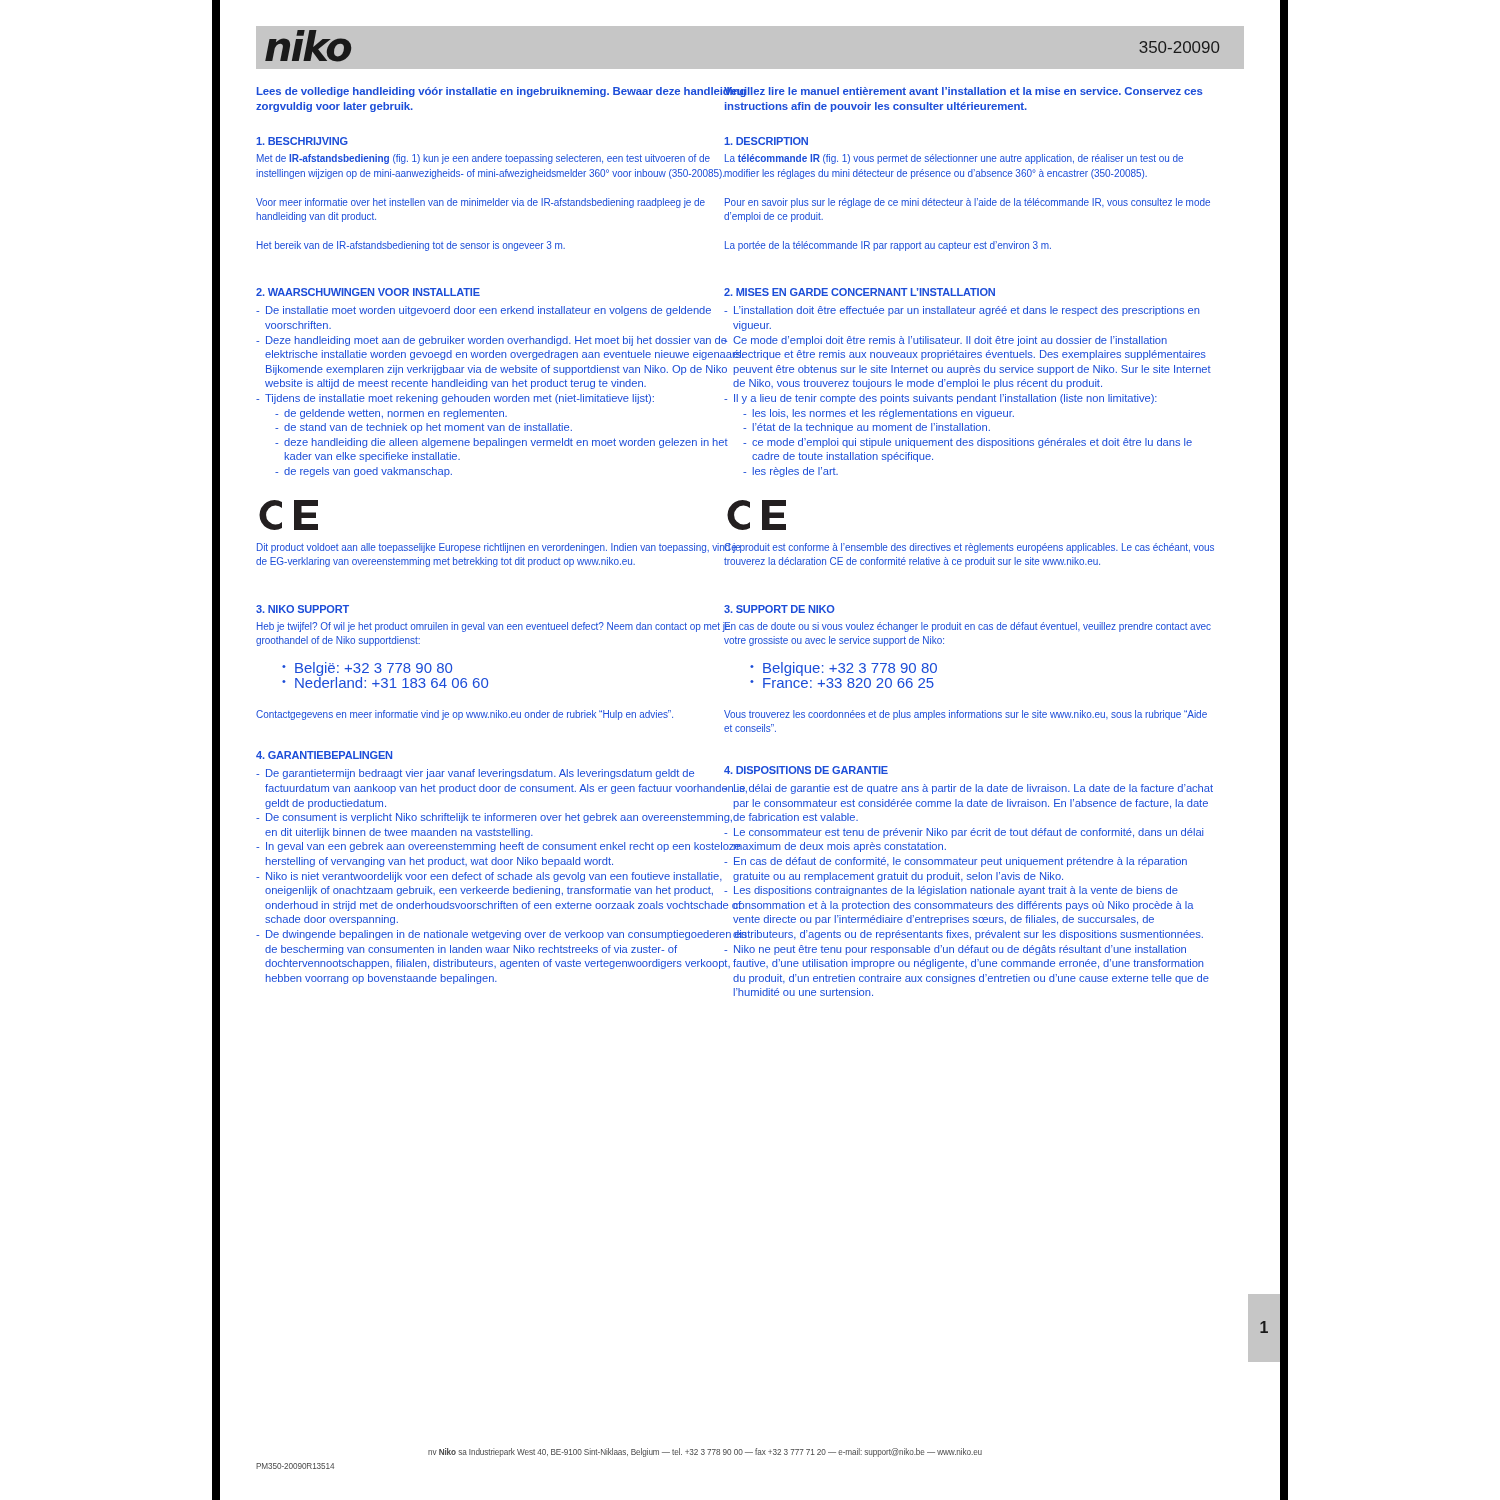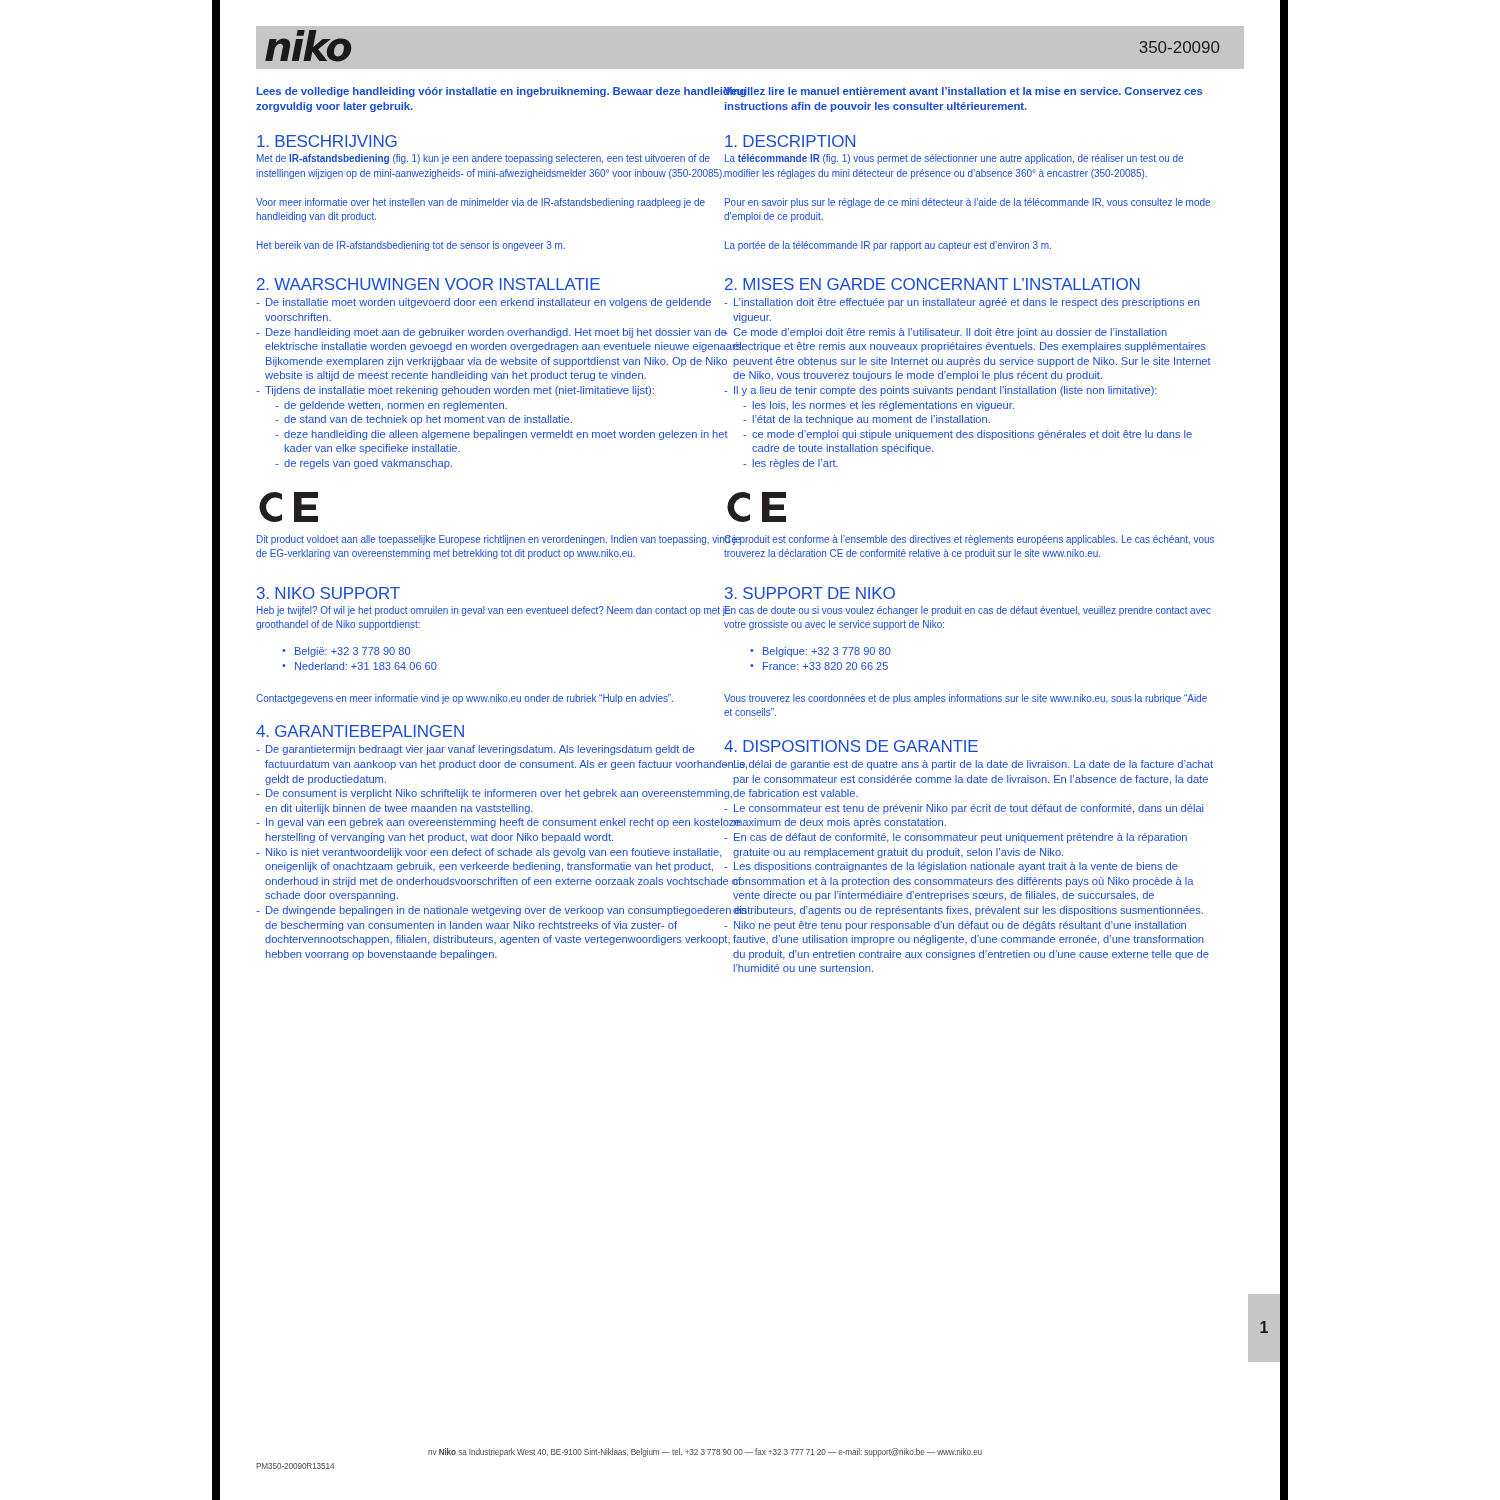--- a/index.html
+++ b/index.html
@@ -77,24 +77,24 @@
   .col-right { left: 724px; }
 
   .intro {
     font-size: 11.4px;
     font-weight: bold;
     line-height: 15.2px;
     margin: 0 0 19px 0;
     letter-spacing: -0.1px;
   }
   h2 {
-    font-size: 17px;
-    font-weight: normal;
+    font-size: 11px;
+    font-weight: bold;
     line-height: 17px;
-    margin: 0 0 2px 0;
+    margin: 8px 0 2px 0;
     letter-spacing: -0.2px;
   }
   p.body {
     font-size: 10px;
     line-height: 14.6px;
     margin: 0 0 14px 0;
     letter-spacing: -0.05px;
   }
   p.body.tight { margin-bottom: 0; }
 
@@ -119,21 +119,21 @@
   }
   ul.dashlist ul.dashlist {
     padding-left: 10px;
     margin: 0;
   }
 
   ul.bullets {
     list-style: none;
     margin: 11px 0 0 0;
     padding: 0 0 0 26px;
-    font-size: 11px;
+    font-size: 15px;
     line-height: 15.5px;
   }
   ul.bullets > li {
     position: relative;
     padding-left: 12px;
   }
   ul.bullets > li::before {
     content: "\2022";
     position: absolute;
     left: 0;

